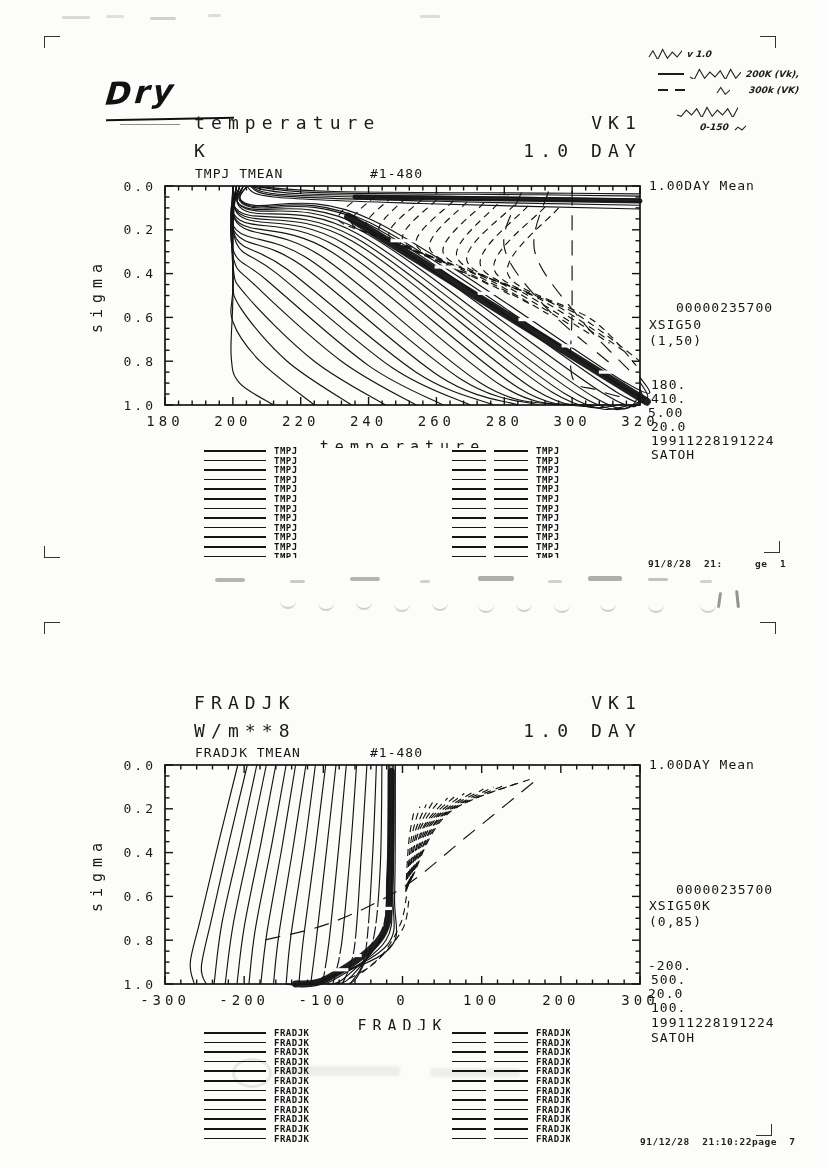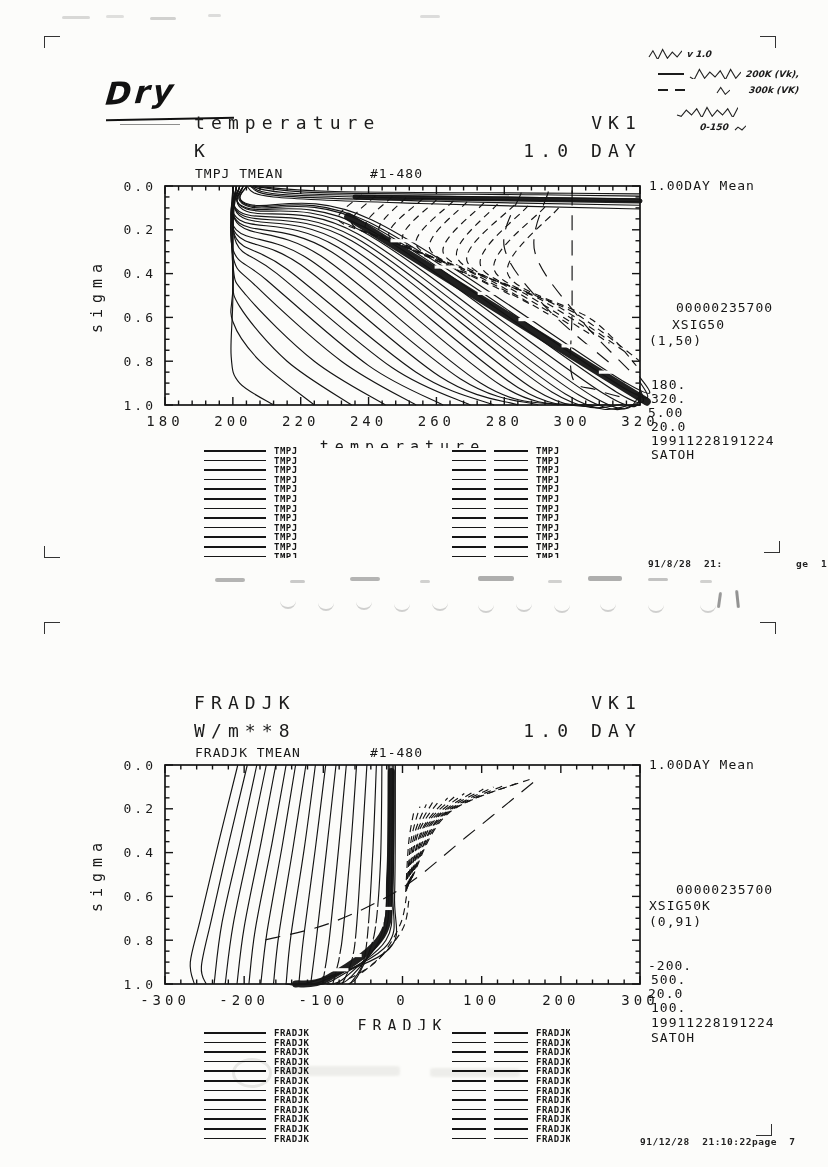--- a/index.html
+++ b/index.html
@@ -293,24 +293,24 @@
       <text x="70" y="58.300000000000004" text-anchor="end" class="ticky">0.2</text>
       <text x="70" y="102.10000000000001" text-anchor="end" class="ticky">0.4</text>
       <text x="70" y="145.9" text-anchor="end" class="ticky">0.6</text>
       <text x="70" y="189.70000000000002" text-anchor="end" class="ticky">0.8</text>
       <text x="70" y="233.5" text-anchor="end" class="ticky">1.0</text>
       <text x="316.5" y="276" text-anchor="middle" class="axlabel">temperature</text>
       <text x="16" y="119.5" text-anchor="middle" class="axlabel" transform="rotate(-90 16 119.5)">sigma</text>
     </svg>
 
   <div class="abs small-bold" style="left:676px;top:300px;">00000235700</div>
-  <div class="abs small-bold" style="left:672px;top:317px;">XSIG50</div>
+  <div class="abs small-bold" style="left:649px;top:317px;">XSIG50</div>
   <div class="abs small-bold" style="left:649px;top:333px;">(1,50)</div>
   <div class="abs small-bold" style="left:651px;top:377px;">180.</div>
-  <div class="abs small-bold" style="left:651px;top:391px;">320.</div>
+  <div class="abs small-bold" style="left:651px;top:391px;">410.</div>
   <div class="abs small-bold" style="left:648px;top:405px;">5.00</div>
   <div class="abs small-bold" style="left:651px;top:419px;">20.0</div>
   <div class="abs small-bold" style="left:651px;top:433px;">19911228191224</div>
   <div class="abs small-bold" style="left:651px;top:447px;">SATOH</div>
 
   <div id="legend1" class="legend" style="left:200px;top:446px;width:370px;height:112px;">
       <div class="legend-row">
         <div class="legend-line" style="left:4px;width:62px;"></div>
         <div class="legend-label" style="left:74px;">TMPJ</div>
         <div class="legend-line" style="left:252px;width:34px;"></div>
@@ -390,21 +390,21 @@
       <div class="legend-row">
         <div class="legend-line" style="left:4px;width:62px;"></div>
         <div class="legend-label" style="left:74px;">TMPJ</div>
         <div class="legend-line" style="left:252px;width:34px;"></div>
         <div class="legend-line" style="left:294px;width:34px;"></div>
         <div class="legend-label" style="left:336px;">TMPJ</div>
       </div>
     </div>
 
   <div class="abs tiny-bold" style="left:648px;top:558px;">91/8/28  21:</div>
-  <div class="abs tiny-bold" style="left:796px;top:558px;">ge  1</div>
+  <div class="abs tiny-bold" style="left:755px;top:558px;">ge  1</div>
 
   <div class="smudge" style="left:215px;top:578px;width:30px;height:3.5px;opacity:.5;"></div>
   <div class="smudge" style="left:290px;top:580px;width:15px;height:3px;opacity:.35;"></div>
   <div class="smudge" style="left:350px;top:577px;width:30px;height:4px;opacity:.5;"></div>
   <div class="smudge" style="left:420px;top:580px;width:10px;height:3px;opacity:.3;"></div>
   <div class="smudge" style="left:478px;top:576px;width:36px;height:4.5px;opacity:.55;"></div>
   <div class="smudge" style="left:548px;top:580px;width:14px;height:3px;opacity:.3;"></div>
   <div class="smudge" style="left:588px;top:576px;width:34px;height:4.5px;opacity:.55;"></div>
   <div class="smudge" style="left:648px;top:578px;width:20px;height:3px;opacity:.4;"></div>
   <div class="smudge" style="left:700px;top:580px;width:12px;height:2.5px;opacity:.3;"></div>
@@ -592,21 +592,21 @@
       <text x="70" y="102.10000000000001" text-anchor="end" class="ticky">0.4</text>
       <text x="70" y="145.9" text-anchor="end" class="ticky">0.6</text>
       <text x="70" y="189.70000000000002" text-anchor="end" class="ticky">0.8</text>
       <text x="70" y="233.5" text-anchor="end" class="ticky">1.0</text>
       <text x="316.5" y="276" text-anchor="middle" class="axlabel">FRADJK</text>
       <text x="16" y="119.5" text-anchor="middle" class="axlabel" transform="rotate(-90 16 119.5)">sigma</text>
     </svg>
 
   <div class="abs small-bold" style="left:676px;top:882px;">00000235700</div>
   <div class="abs small-bold" style="left:649px;top:898px;">XSIG50K</div>
-  <div class="abs small-bold" style="left:649px;top:914px;">(0,91)</div>
+  <div class="abs small-bold" style="left:649px;top:914px;">(0,85)</div>
   <div class="abs small-bold" style="left:648px;top:958px;">-200.</div>
   <div class="abs small-bold" style="left:651px;top:972px;">500.</div>
   <div class="abs small-bold" style="left:648px;top:986px;">20.0</div>
   <div class="abs small-bold" style="left:651px;top:1000px;">100.</div>
   <div class="abs small-bold" style="left:651px;top:1015px;">19911228191224</div>
   <div class="abs small-bold" style="left:651px;top:1030px;">SATOH</div>
 
   <div class="watermark" style="left:232px;top:1058px;width:34px;height:24px;"></div>
   <div class="wm-blob" style="left:280px;top:1066px;width:120px;height:10px;"></div>
   <div class="wm-blob" style="left:430px;top:1068px;width:90px;height:9px;"></div>

